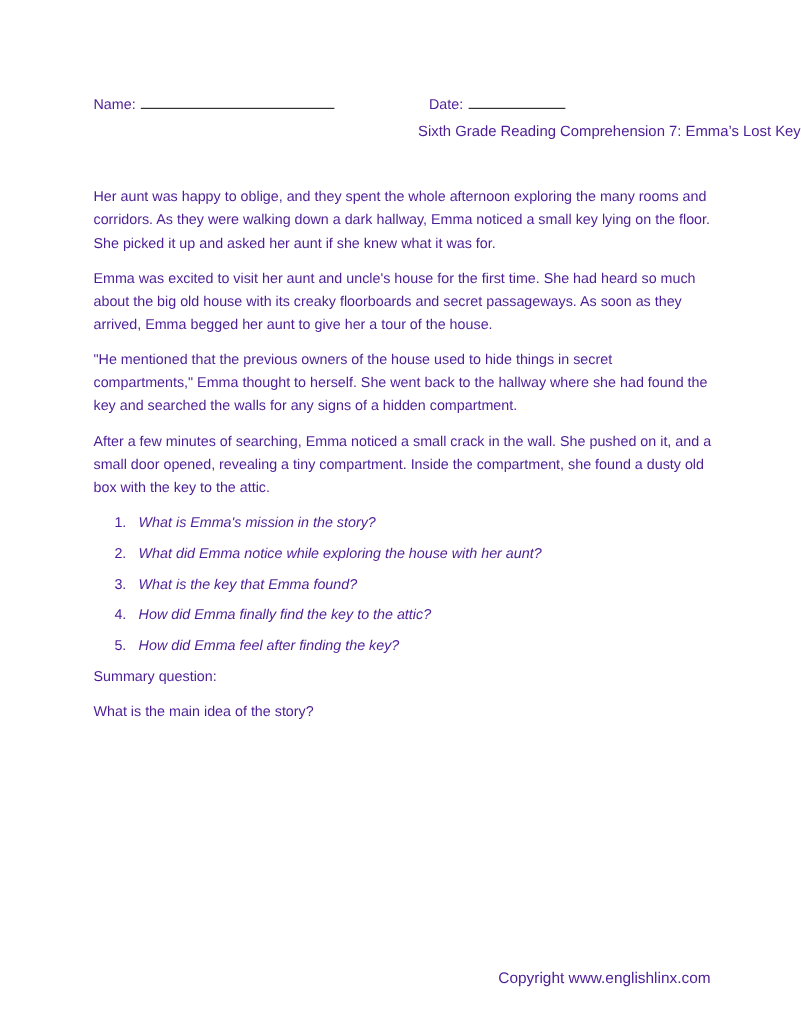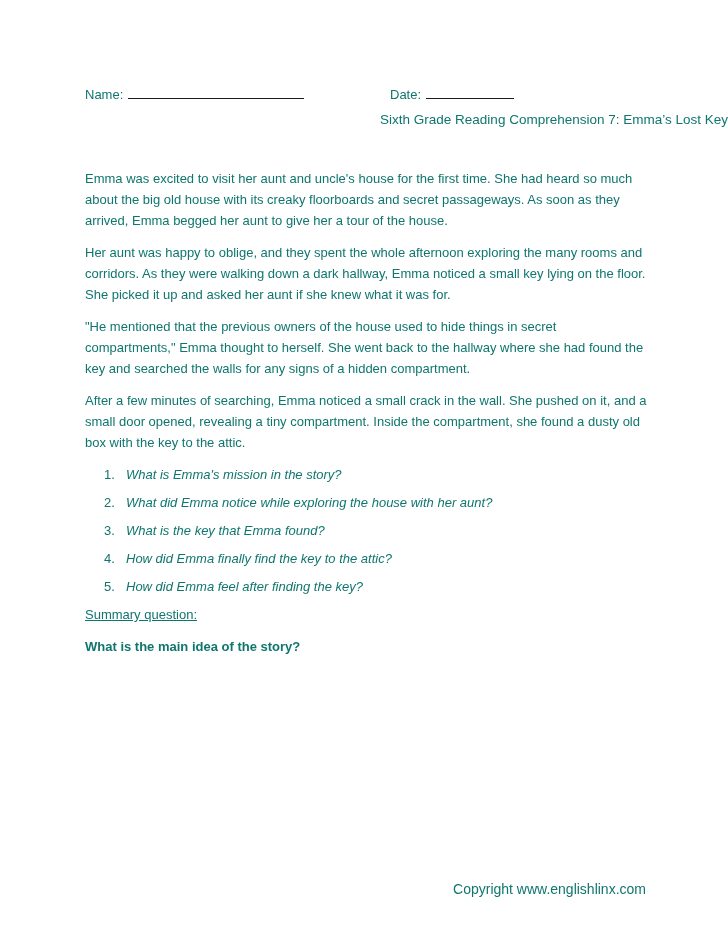--- a/index.html
+++ b/index.html
@@ -8,21 +8,21 @@
     background: #ffffff;
   }
   .page {
     position: relative;
     width: 728px;
     height: 942px;
     background: #ffffff;
     font-family: "Liberation Sans", sans-serif;
     font-size: 13px;
     line-height: 21px;
-    color: #0f766e;
+    color: #4c1d95;
     overflow: hidden;
   }
   
   .header-row {
     position: absolute;
     top: 84px;
     left: 85px;
     right: 83px;
     height: 21px;
   }
@@ -80,25 +80,23 @@
     margin-left: 19px;
     flex: 0 0 auto;
   }
   .q-text {
     flex: 1 1 auto;
     margin-left: 0px;
     font-style: italic;
   }
   .summary-heading {
     margin: 4px 0 11px 0;
-    text-decoration: underline;
   }
   .summary-question {
     margin: 0;
-    font-weight: bold;
   }
 
   
   .copyright {
     position: absolute;
     top: 879px;
     right: 82px;
     font-size: 14px;
     white-space: nowrap;
   }
@@ -113,22 +111,22 @@
       <span>Name:</span><span class="blank-line name-line"></span>
     </span>
     <span class="date-group">
       <span>Date:</span><span class="blank-line date-line"></span>
     </span>
   </div>
 
   <div class="title">Sixth Grade Reading Comprehension 7: Emma’s Lost Key</div>
 
   <div class="content">
+    <p>Her aunt was happy to oblige, and they spent the whole afternoon exploring the many rooms and corridors. As they were walking down a dark hallway, Emma noticed a small key lying on the floor. She picked it up and asked her aunt if she knew what it was for.</p>
     <p>Emma was excited to visit her aunt and uncle's house for the first time. She had heard so much about the big old house with its creaky floorboards and secret passageways. As soon as they arrived, Emma begged her aunt to give her a tour of the house.</p>
-    <p>Her aunt was happy to oblige, and they spent the whole afternoon exploring the many rooms and corridors. As they were walking down a dark hallway, Emma noticed a small key lying on the floor. She picked it up and asked her aunt if she knew what it was for.</p>
     <p>"He mentioned that the previous owners of the house used to hide things in secret compartments," Emma thought to herself. She went back to the hallway where she had found the key and searched the walls for any signs of a hidden compartment.</p>
     <p>After a few minutes of searching, Emma noticed a small crack in the wall. She pushed on it, and a small door opened, revealing a tiny compartment. Inside the compartment, she found a dusty old box with the key to the attic.</p>
 
 
     <div class="q-row">
       <span class="q-num">1.</span>
       <span class="q-text">What is Emma's mission in the story?</span>
     </div>
     <div class="q-row">
       <span class="q-num">2.</span>

